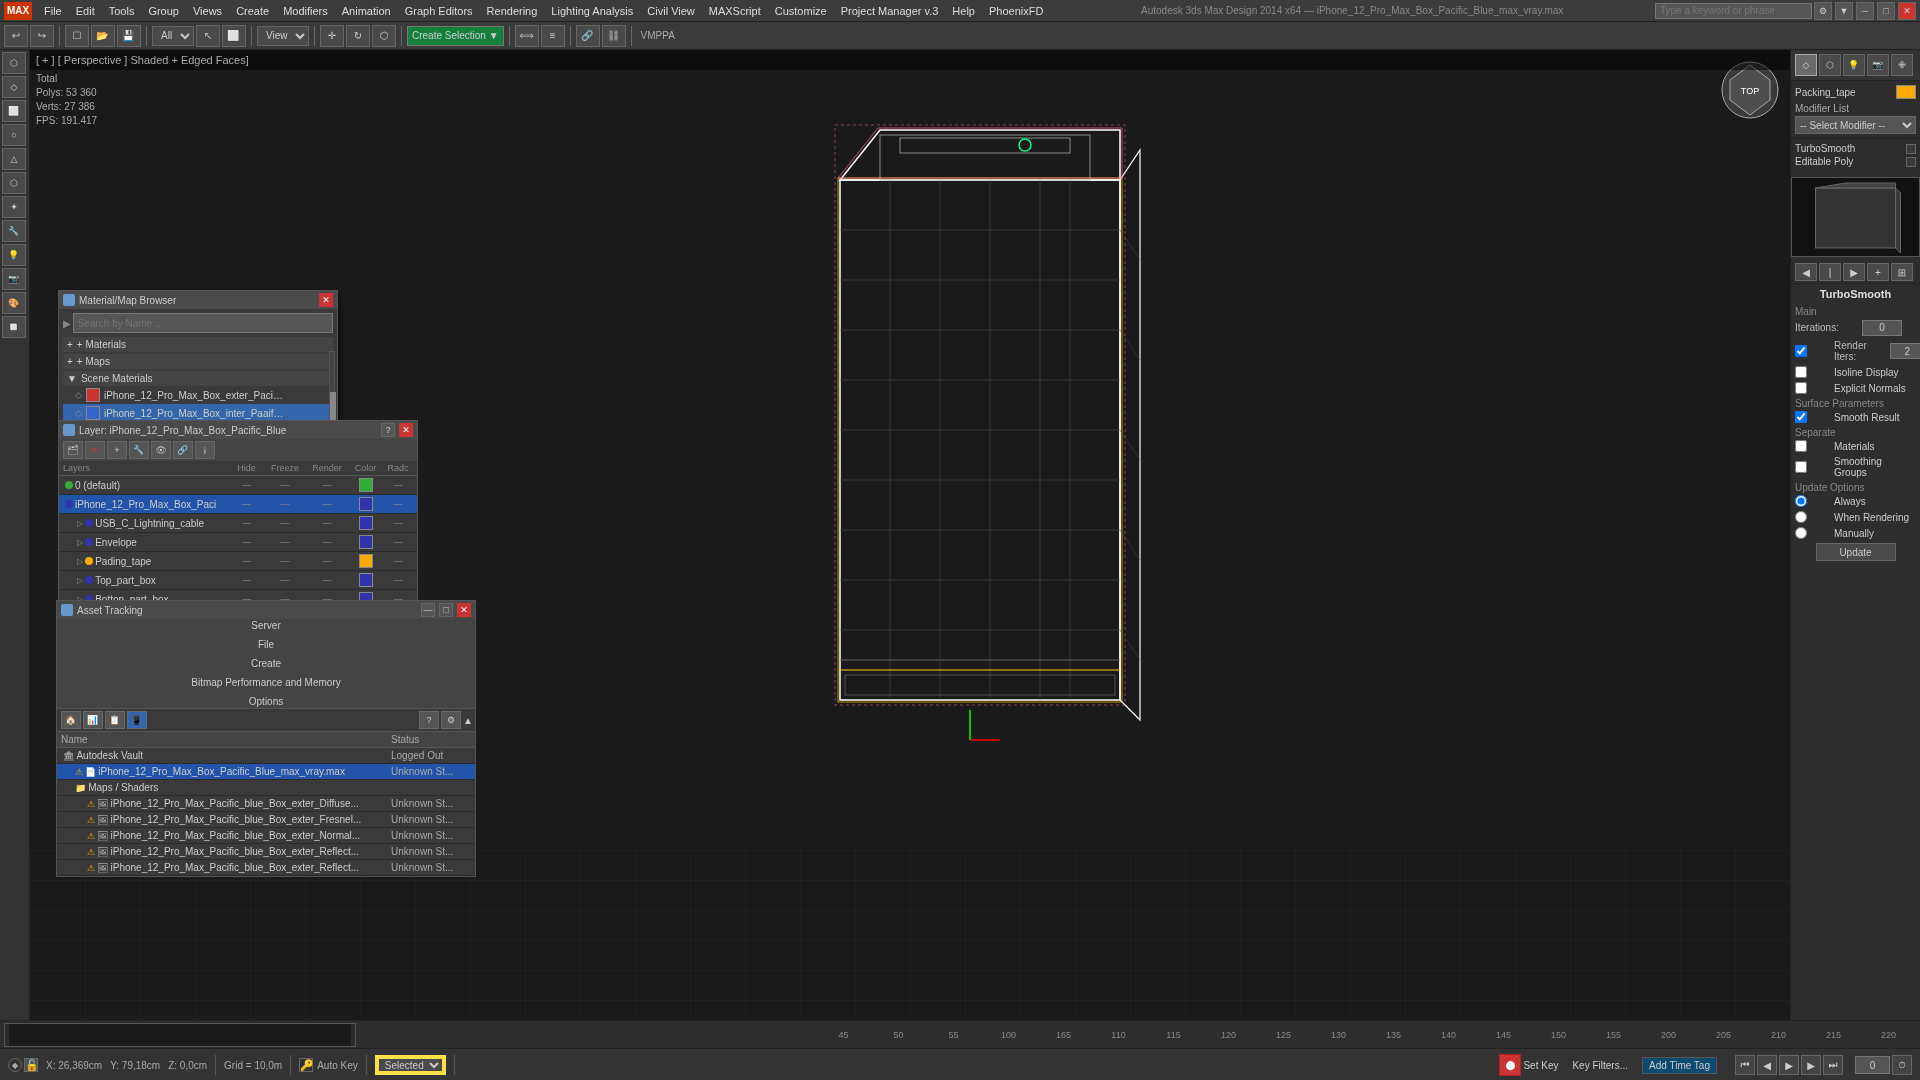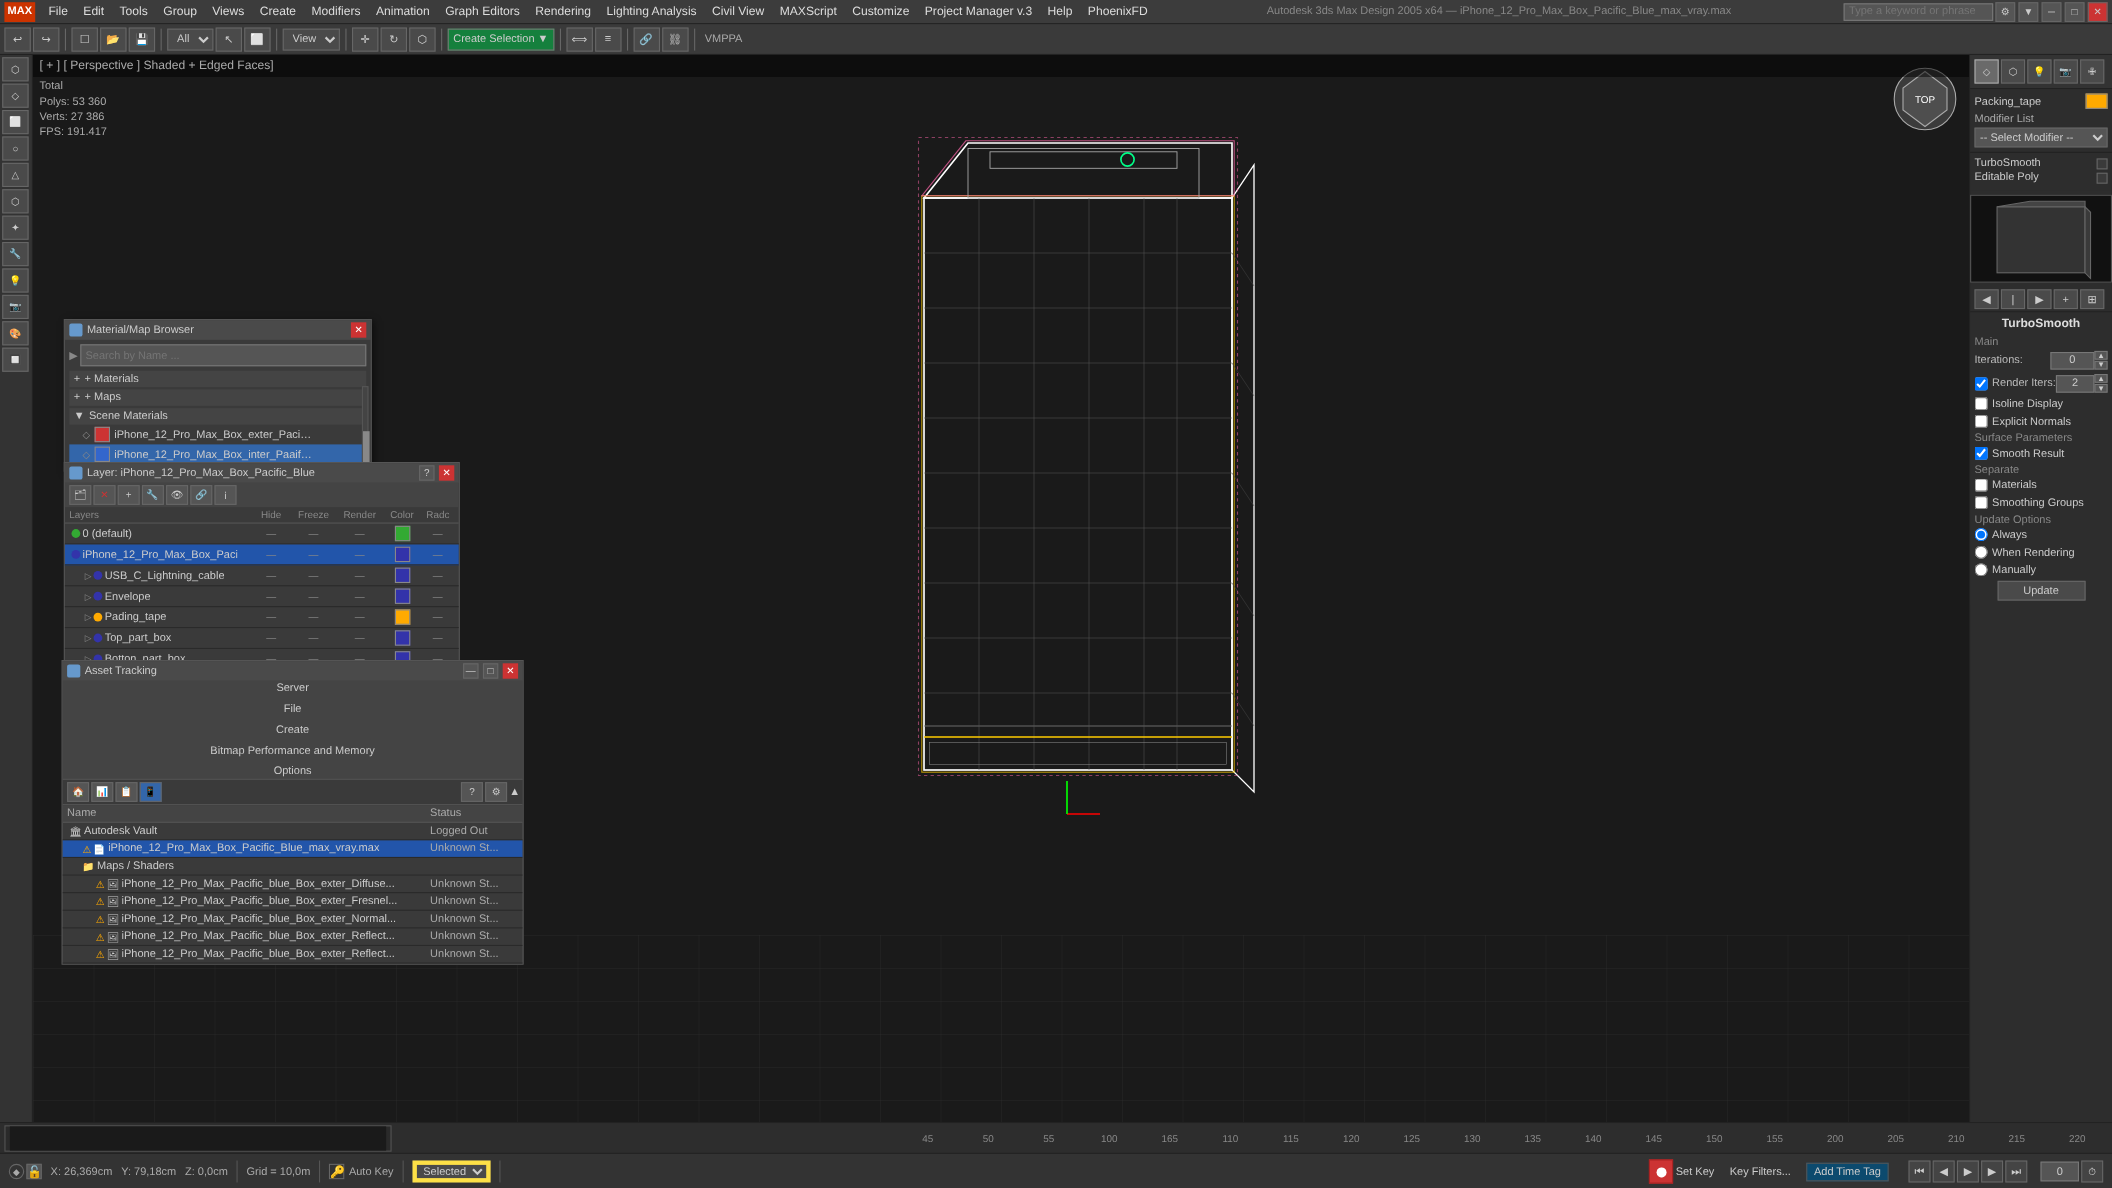--- a/index.html
+++ b/index.html
@@ -38,21 +38,21 @@
       margin-right: 4px;
     }
     .menu-item {
       padding: 2px 6px;
       color: #ddd;
       cursor: pointer;
       font-size: 11px;
       white-space: nowrap;
     }
     .menu-search {
-      width: 136px;
+      width: 157px;
       height: 16px;
       background: #555;
       border: 1px solid #777;
       color: #ccc;
       padding: 0 4px;
       font-size: 10px;
     }
     .menu-icons {
       display: flex;
       gap: 3px;
@@ -167,20 +167,21 @@
       font-weight: bold;
       margin-bottom: 6px;
       text-align: center;
     }
     .ts-row {
       display: flex;
       align-items: center;
       margin-bottom: 4px;
       font-size: 10px;
       color: #ccc;
+      gap: 23px;
     }
     .ts-label {
       width: 80px;
       font-size: 10px;
       color: #bbb;
     }
     .ts-input {
       width: 40px;
       height: 16px;
       background: #555;
@@ -534,21 +535,21 @@
   <div class="menu-item">Animation</div>
   <div class="menu-item">Graph Editors</div>
   <div class="menu-item">Rendering</div>
   <div class="menu-item">Lighting Analysis</div>
   <div class="menu-item">Civil View</div>
   <div class="menu-item">MAXScript</div>
   <div class="menu-item">Customize</div>
   <div class="menu-item">Project Manager v.3</div>
   <div class="menu-item">Help</div>
   <div class="menu-item">PhoenixFD</div>
-  <div style="flex:1; font-size:10px; color:#888; text-align:center;">Autodesk 3ds Max Design 2005 x64 — iPhone_12_Pro_Max_Box_Pacific_Blue_max_vray.max</div>
+  <div style="flex:1; font-size:10px; color:#888; text-align:center;">Autodesk 3ds Max Design 2014 x64 — iPhone_12_Pro_Max_Box_Pacific_Blue_max_vray.max</div>
   <input class="menu-search" type="text" placeholder="Type a keyword or phrase" style="">
   <div class="menu-icons">
     <div class="menu-icon-btn">⚙</div>
     <div class="menu-icon-btn">▼</div>
     <div class="menu-icon-btn">─</div>
     <div class="menu-icon-btn">□</div>
     <div class="menu-icon-btn" style="background:#cc3333;">✕</div>
   </div>
 </div>
 

